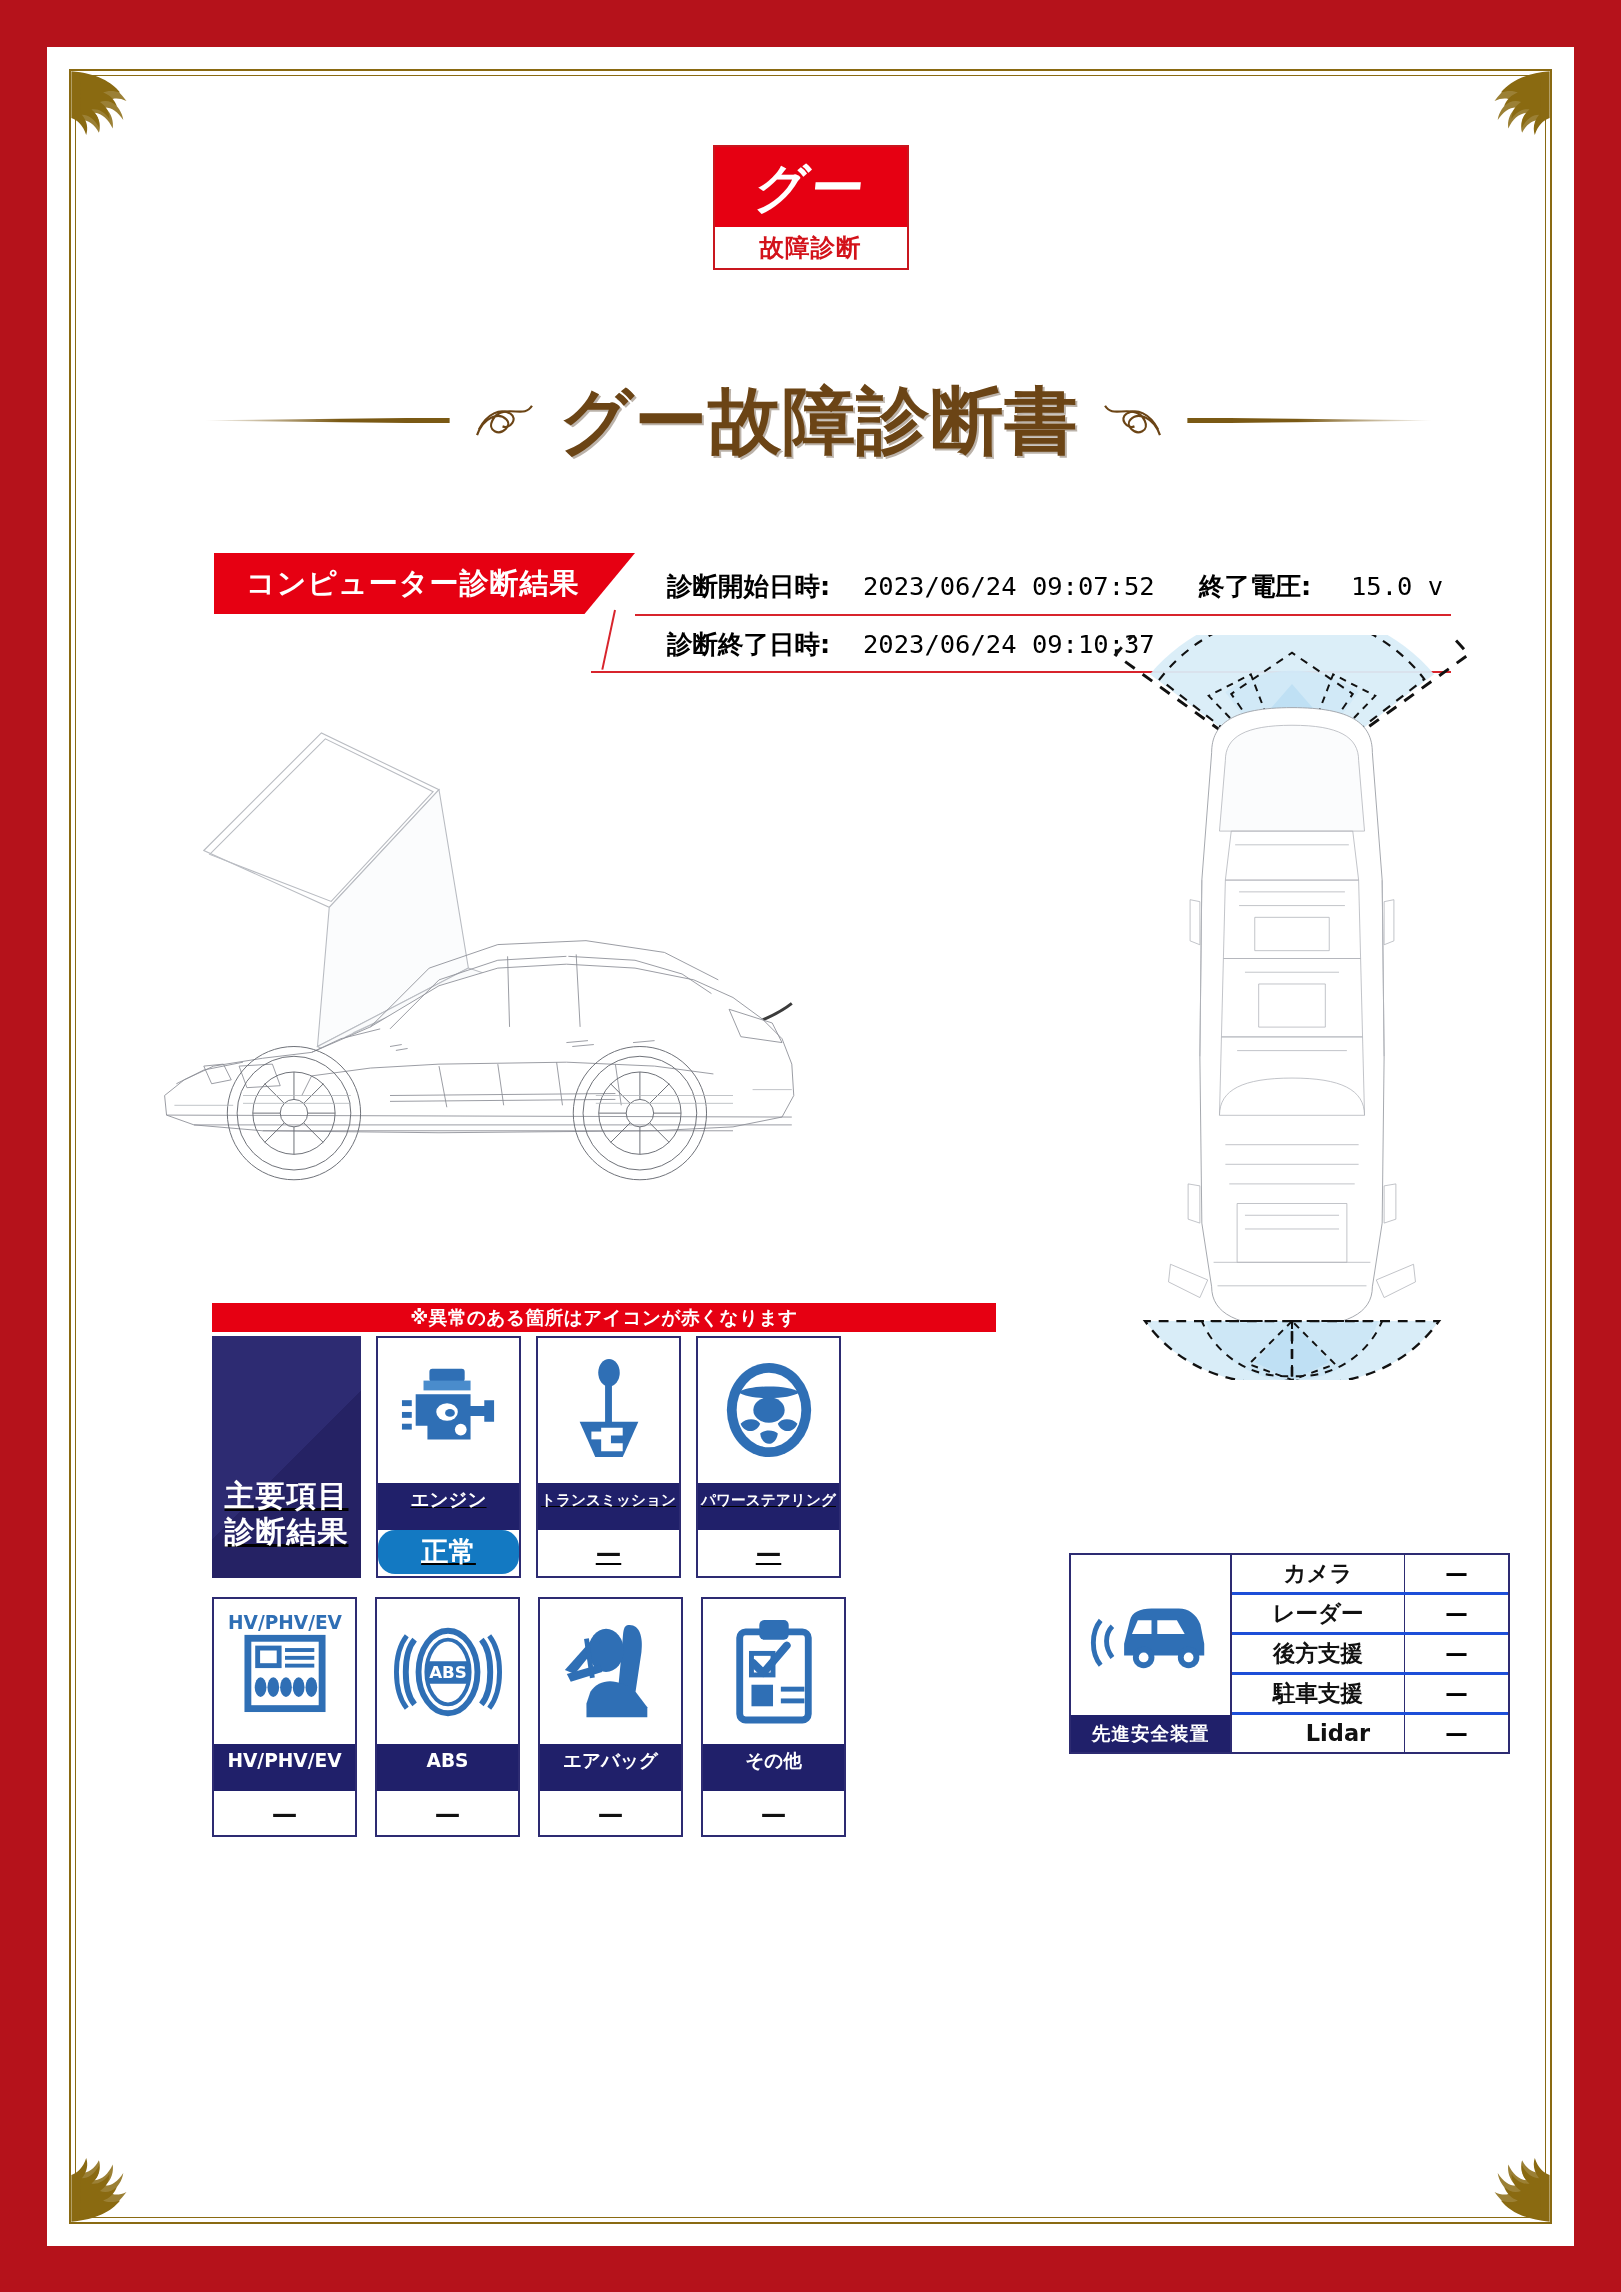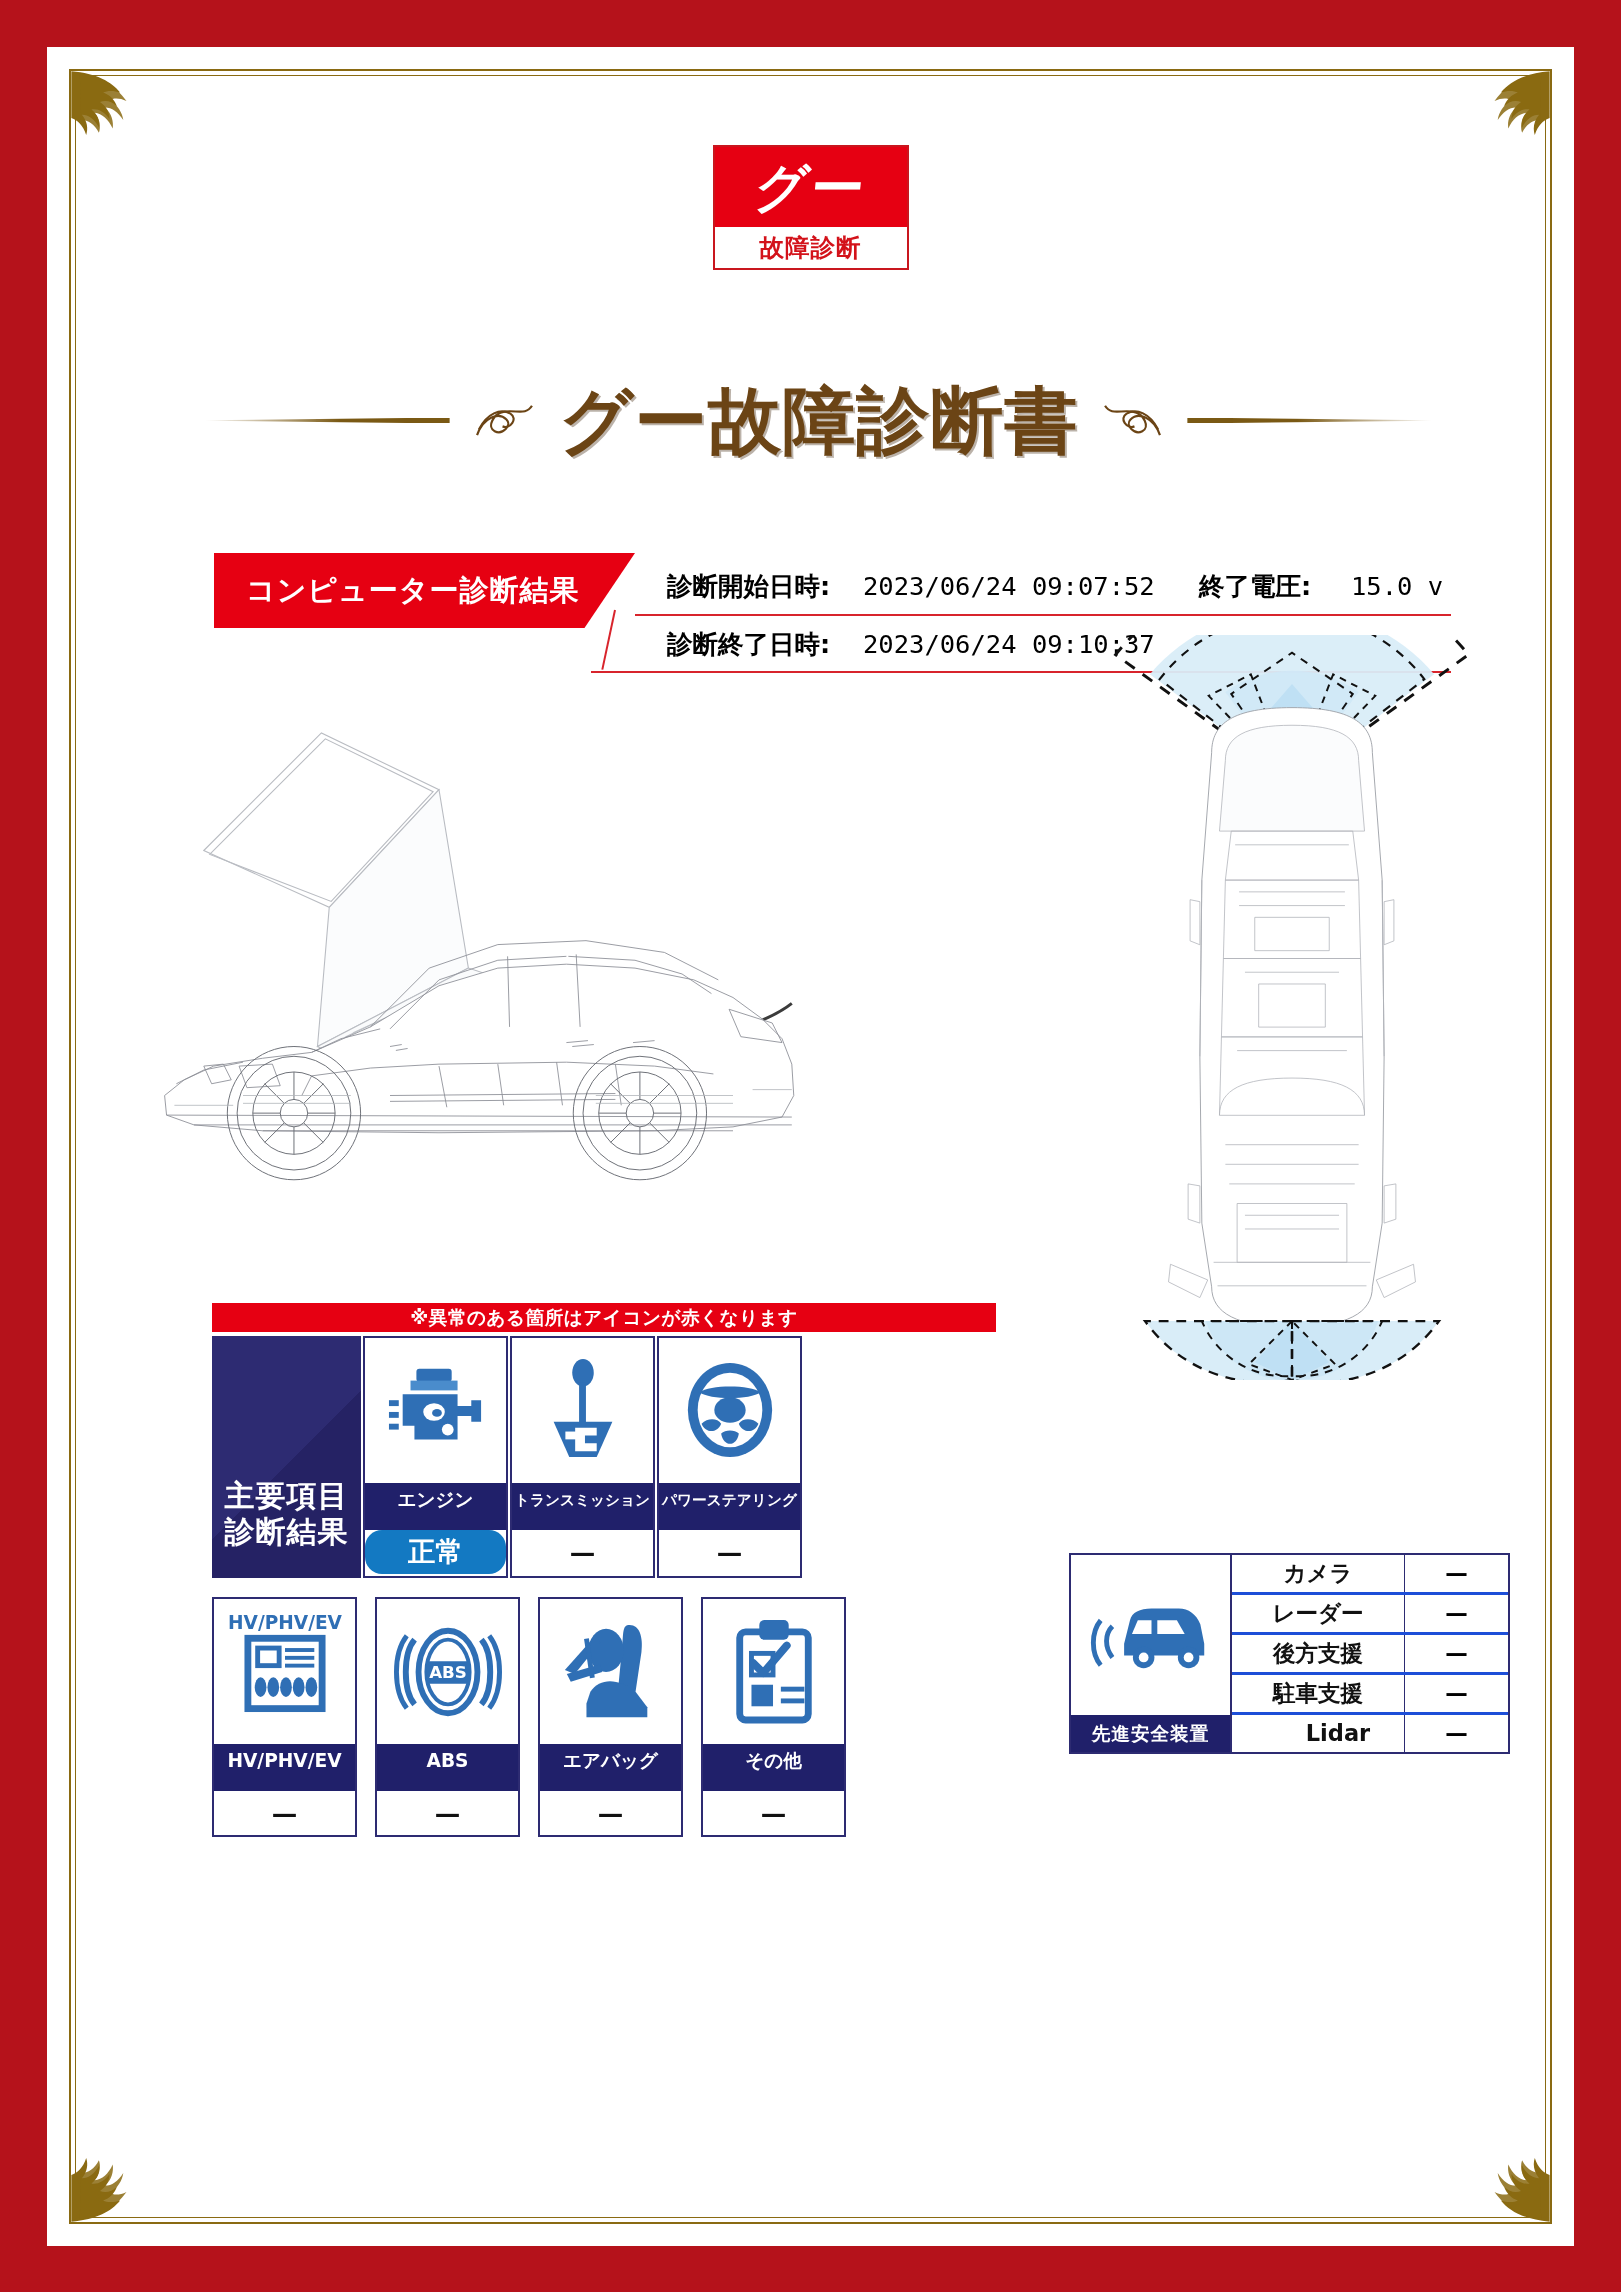--- a/index.html
+++ b/index.html
@@ -76,21 +76,21 @@
   .flourish{width:63px;height:49px;flex:none;}
   #main-title{
     font-size:73px;font-weight:bold;color:#6b4415;
     letter-spacing:1px;line-height:1;white-space:nowrap;
     text-shadow:2px 2px 0 rgba(60,35,8,.35);
   }
 
   
   #diag-band{position:absolute;left:0;right:0;top:506px;height:118px;}
   #diag-tag{
-    position:absolute;left:167px;top:0;width:421px;height:75px;
+    position:absolute;left:167px;top:0;width:421px;height:61px;
     background:#e60012;
     clip-path:polygon(0 0,100% 0,88% 100%,0 100%);
     display:flex;align-items:center;justify-content:center;
   }
   #diag-tag span{
     color:#fff;font-size:29px;font-weight:bold;letter-spacing:1px;
     transform:translateX(-11.8px);
   }
   .diag-line{
     position:absolute;height:2px;background:#d8242c;
@@ -118,21 +118,21 @@
   #laptop-car{position:absolute;left:0;top:0;width:882px;height:647px;}
   #topview{position:absolute;left:853px;top:-39px;width:588px;height:745px;}
 
   
   #items{position:absolute;left:165px;top:1256px;width:784px;}
   #items-note{
     background:#e60012;color:#fff;text-align:center;
     font-size:18.6px;font-weight:bold;height:29px;line-height:29px;
     letter-spacing:0.5px;
   }
-  #items-grid{display:flex;gap:2px;margin-top:3.9px;}
+  #items-grid{display:flex;gap:15px;margin-top:3.9px;text-decoration:underline;}
   .big-label{
     width:149px;height:242px;
     background:linear-gradient(135deg,#2d2b72 0%,#2d2b72 52%,#252264 52%,#252264 100%);
     color:#fff;display:flex;flex-direction:column;
     align-items:center;justify-content:flex-end;padding-bottom:29px;box-sizing:border-box;
   }
   .big-label div{font-size:30px;font-weight:bold;line-height:1.18;letter-spacing:1px;}
   .card{
     width:145px;border:2px solid #2d2b72;box-sizing:border-box;background:#fff;
     display:flex;flex-direction:column;

